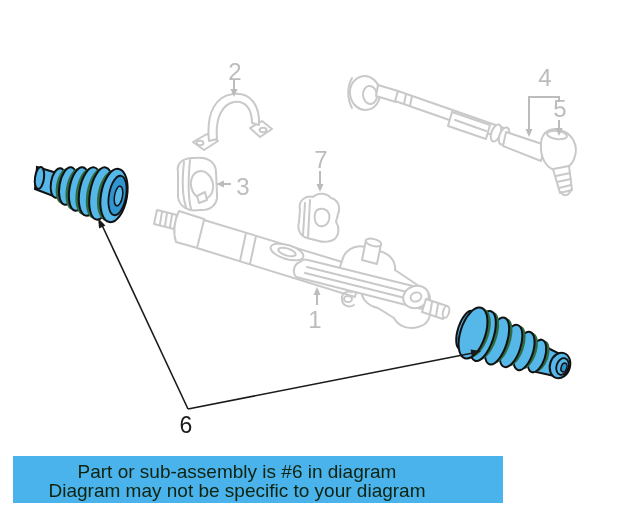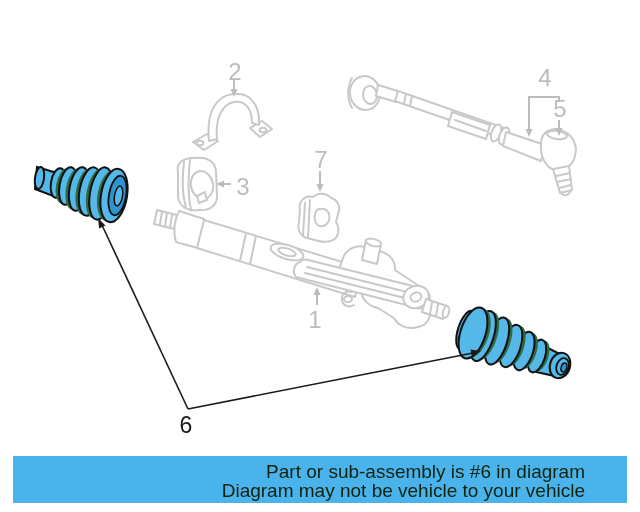--- a/index.html
+++ b/index.html
@@ -7,23 +7,23 @@
     position:relative; width:640px; height:512px; background:#ffffff;
     font-family:"Liberation Sans", sans-serif; overflow:hidden;
   }
   .stage svg { position:absolute; left:0; top:0; }
   .callout-num {
     font-family:"Liberation Sans", sans-serif;
     font-size:24px; fill:#bcbcbc;
   }
   .callout-num.dark { fill:#1a1a1a; font-size:23px; }
   .caption {
-    position:absolute; left:13px; top:456px; width:614px; height:47px;
+    position:absolute; left:13px; top:456px; width:490px; height:47px;
     background:#4ab3ec; color:#0e230e; box-sizing:border-box;
-    text-align:right; font-size:19px; line-height:19px; padding-top:6px;
+    text-align:center; font-size:19px; line-height:19px; padding-top:6px;
     padding-right:42px;
   }
 </style>
 </head>
 <body>
 
 <div class="stage">
 <svg width="640" height="512" viewBox="0 0 640 512">
 
   <g stroke="#c9c9c9" stroke-width="2" fill="none" stroke-linecap="round" stroke-linejoin="round">
@@ -183,15 +183,15 @@
     <polygon points="98,218 105.4,225.6 99.1,228.6" stroke="none"></polygon>
     <path d="M188,409 L478,352" fill="none"></path>
     <polygon points="481,351 471.9,356.4 470.5,349.5" stroke="none"></polygon>
   </g>
   <text class="callout-num dark" x="186" y="433" text-anchor="middle">6</text>
 
 </svg>
 
   <div class="caption">
     <div>Part or sub-assembly is #6 in diagram</div>
-    <div>Diagram may not be vehicle to your vehicle</div>
+    <div>Diagram may not be specific to your diagram</div>
   </div>
 </div>
 
 </body></html>

